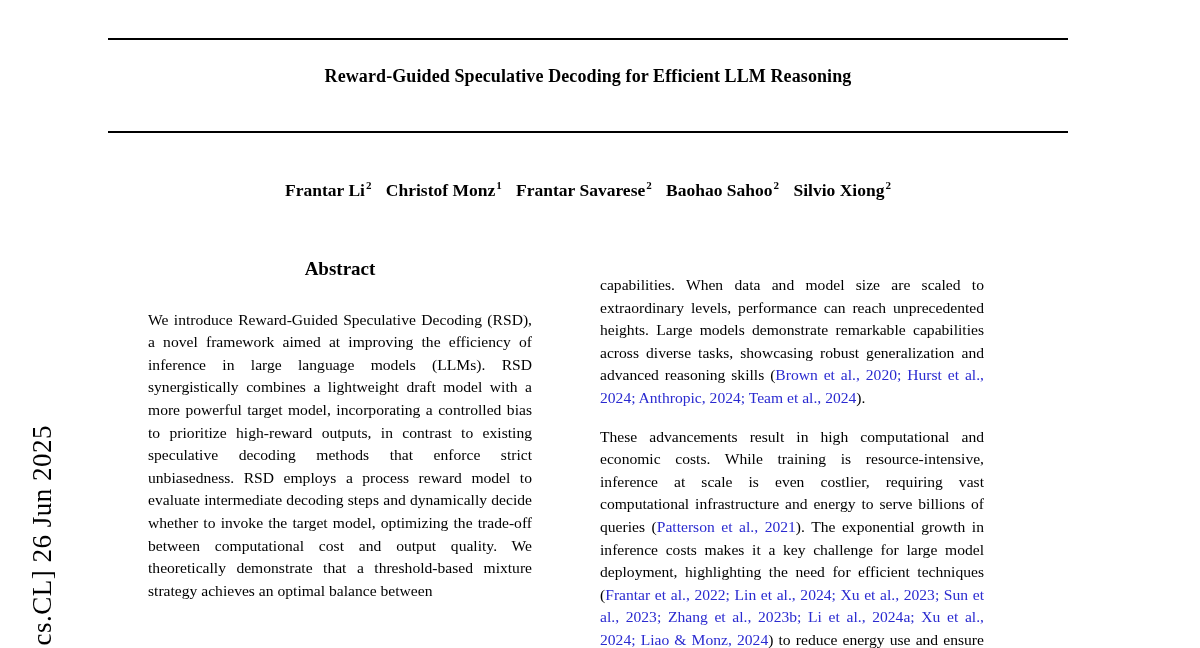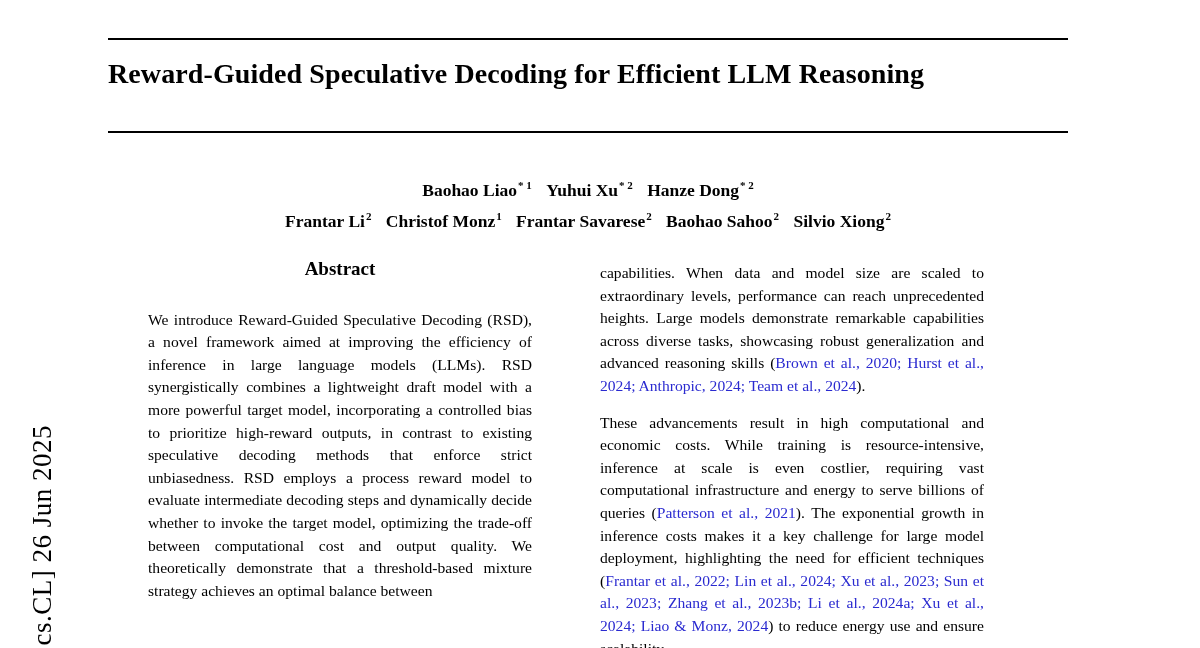--- a/index.html
+++ b/index.html
@@ -46,24 +46,24 @@
     border-top: 2px solid #000;
     height: 0;
   }
   .rule-top { top: 38px; }
   .rule-bottom { top: 131px; }
 
   
   .title {
     position: absolute;
     left: 108px;
-    top: 58px;
+    top: 66px;
     width: 960px;
-    text-align: left;
-    font-size: 28px;
+    text-align: center;
+    font-size: 18px;
     font-weight: bold;
     font-family: "Liberation Serif", serif;
     letter-spacing: 0.1px;
   }
 
   
   .authors {
     position: absolute;
     left: 108px;
     top: 172px;
@@ -94,46 +94,41 @@
   .col-left { left: 148px; }
   .col-right { left: 600px; }
 
   .abstract-head {
     text-align: center;
     font-size: 19px;
     font-weight: bold;
     margin: 0 0 28px 0;
   }
   .para {
-    margin: 4px 0 14px 0;
+    margin: 16px 0 14px 0;
     text-align: justify;
     text-justify: inter-word;
     hyphens: auto;
   }
   .cite { color: #2a2ad0; }
 </style>
 </head>
 <body>
 
 <div class="page">
 
   <div class="arxiv-stamp">cs.CL]  26 Jun 2025</div>
 
   <div class="rule rule-top"></div>
 
   <div class="title">Reward-Guided Speculative Decoding for Efficient LLM Reasoning</div>
 
   <div class="rule rule-bottom"></div>
 
   <div class="authors">
-    <span class="line">
-      <span class="name"><span>Baohao Liao</span><span class="sup">* 1</span></span>
-      <span class="name"><span>Yuhui Xu</span><span class="sup">* 2</span></span>
-      <span class="name"><span>Hanze Dong</span><span class="sup">* 2</span></span>
-    </span>
     <span class="line">
       <span class="name"><span>Frantar Li</span><span class="sup">2</span></span>
       <span class="name"><span>Christof Monz</span><span class="sup">1</span></span>
       <span class="name"><span>Frantar Savarese</span><span class="sup">2</span></span>
       <span class="name"><span>Baohao Sahoo</span><span class="sup">2</span></span>
       <span class="name"><span>Silvio Xiong</span><span class="sup">2</span></span>
     </span>
   </div>
 
   <div class="col col-left">

